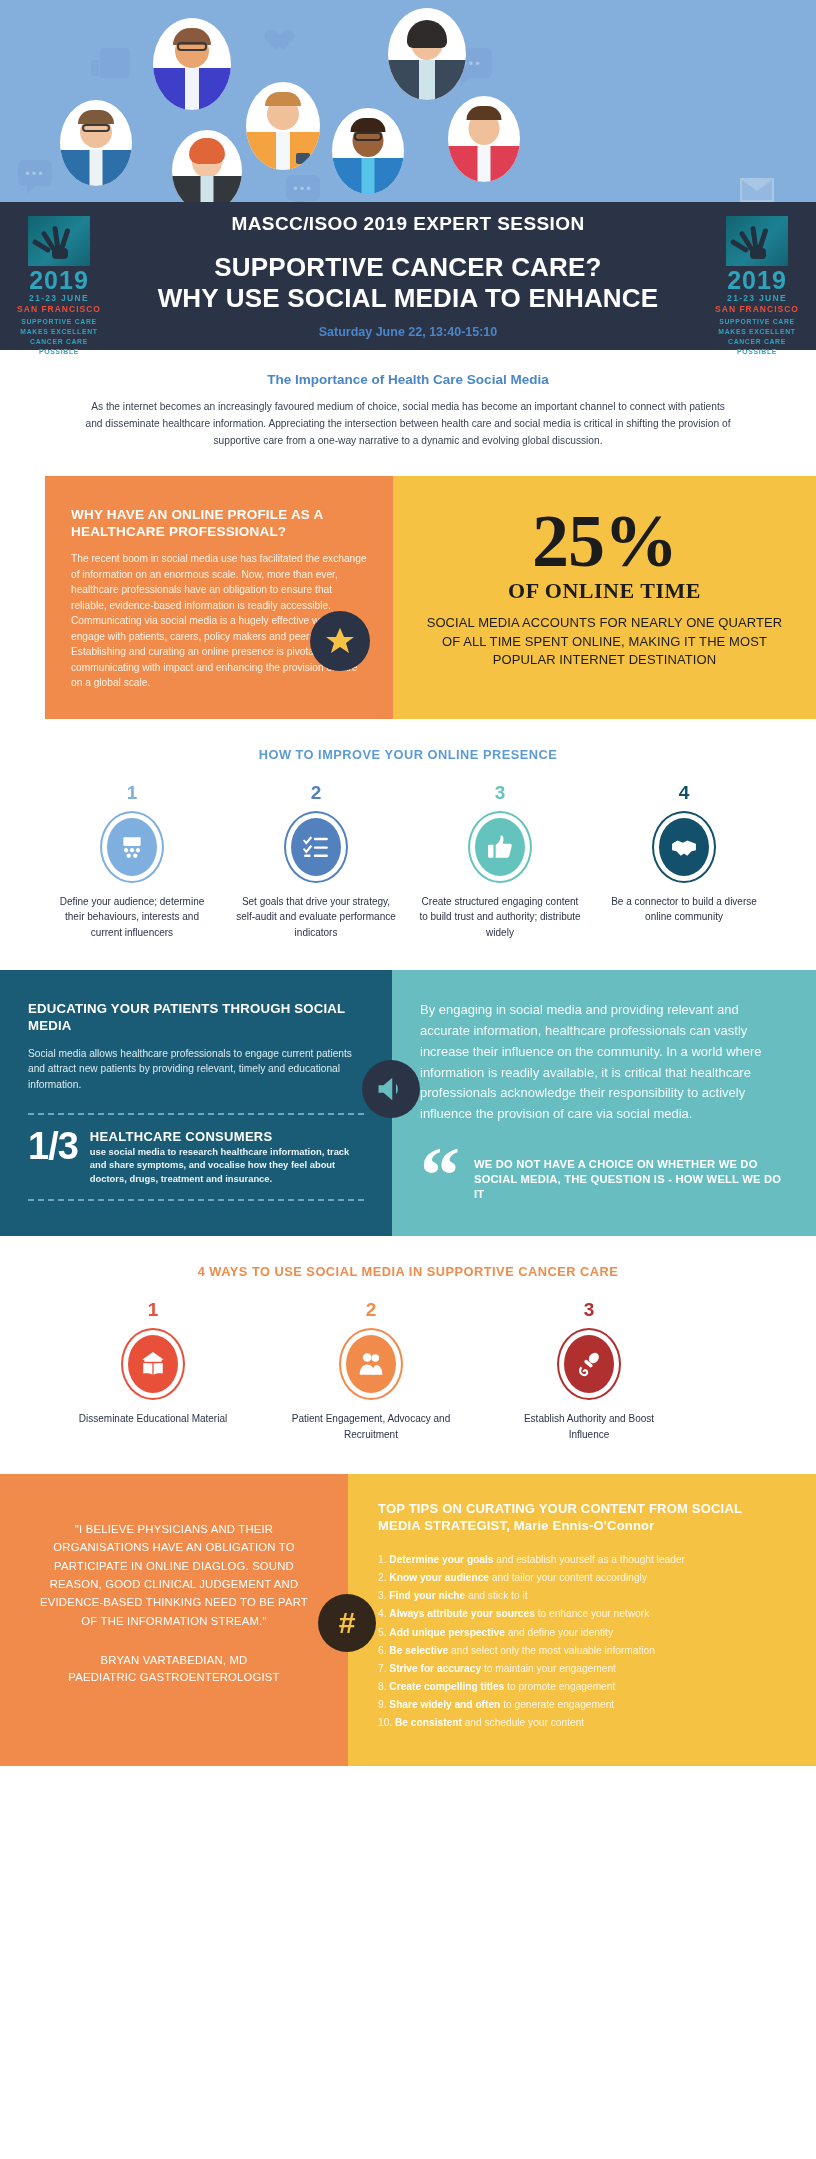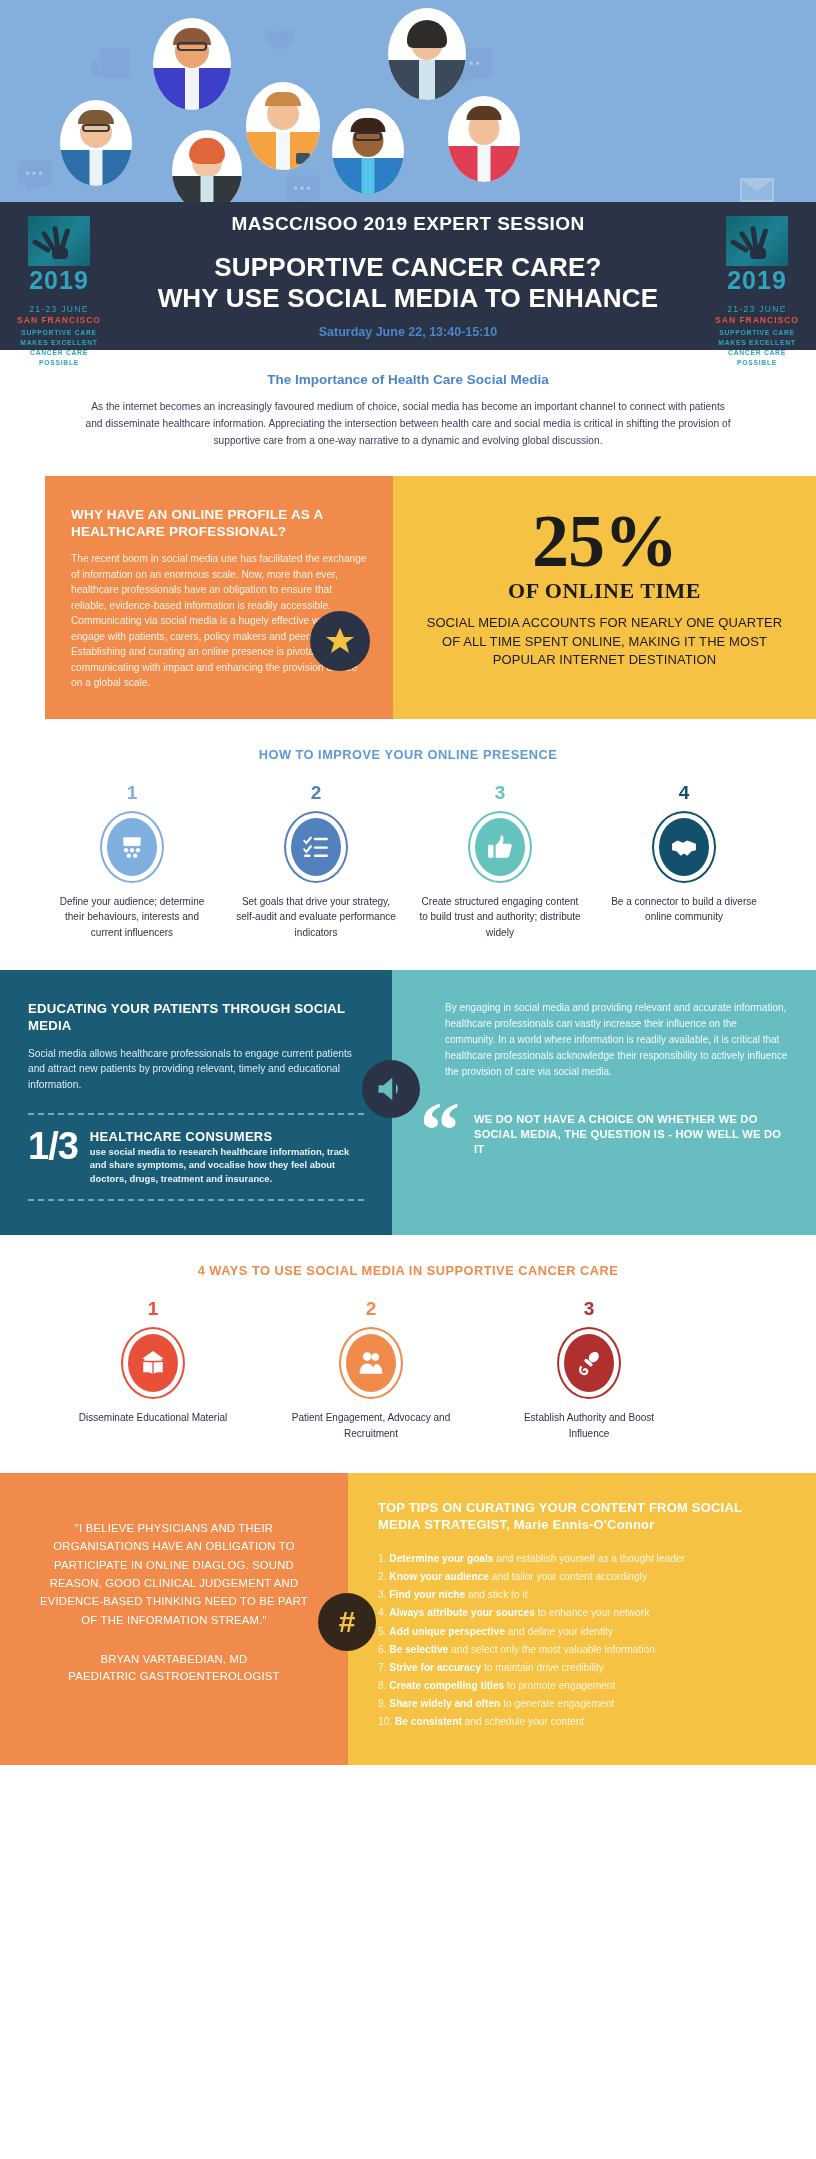--- a/index.html
+++ b/index.html
@@ -127,22 +127,22 @@
     transform-origin: center;
   }
   .mascc-year {
     font-size: 25px;
     font-weight: bold;
     letter-spacing: 1px;
     color: #2EA5BC;
     font-family: "Liberation Sans", sans-serif;
   }
   .mascc-date {
-    font-size: 8.5px; letter-spacing: 1.3px; font-weight: normal;
-    color: #2EA5BC; margin-top: 12px;
+    font-size: 8.5px; letter-spacing: 1.3px; font-weight: bold;
+    color: #2EA5BC; margin-top: 1px;
   }
   .mascc-city {
     font-size: 8.5px; letter-spacing: 1px; font-weight: bold;
     color: #E8503A; margin-top: 2px;
   }
   .mascc-tag {
     font-size: 6.8px; letter-spacing: 0.7px; font-weight: bold;
     color: #2EA5BC; margin-top: 4px; line-height: 1.45;
   }
   .title-inner { text-align: center; width: 560px; }
@@ -319,21 +319,21 @@
   .stat-text-b {
     font-size: 9.4px; font-weight: bold; line-height: 1.42; color: #EAF3F6;
   }
   .pane-teal-light {
     flex: 1;
     background: #67BDC0;
     padding: 30px 28px 34px;
     color: #ffffff;
   }
   .pane-teal-light p {
-    font-size: 10px; line-height: 1.6; color: #F2FBFB; margin-left: 25px;
+    font-size: 13px; line-height: 1.6; color: #F2FBFB;
   }
   .quote-row { display: flex; gap: 14px; margin-top: 26px; align-items: flex-start; }
   .qmark {
     font-family: "Liberation Serif", serif;
     font-size: 80px; line-height: 0.62; color: #ffffff;
     font-weight: bold;
   }
   .quote-txt {
     font-size: 11.2px; font-weight: bold; line-height: 1.34;
     letter-spacing: 0.2px; padding-top: 6px;
@@ -683,21 +683,21 @@
       </div>
     </div>
     <div class="pane-b-yellow">
       <h3>TOP TIPS ON CURATING YOUR CONTENT FROM SOCIAL MEDIA STRATEGIST, Marie Ennis-O'Connor</h3>
       <div class="tip"><span>1.</span> <b>Determine your goals</b><span> and establish yourself as a thought leader</span></div>
       <div class="tip"><span>2.</span> <b>Know your audience</b><span> and tailor your content accordingly</span></div>
       <div class="tip"><span>3.</span> <b>Find your niche</b><span> and stick to it</span></div>
       <div class="tip"><span>4.</span> <b>Always attribute your sources</b><span> to enhance your network</span></div>
       <div class="tip"><span>5.</span> <b>Add unique perspective</b><span> and define your identity</span></div>
       <div class="tip"><span>6.</span> <b>Be selective</b><span> and select only the most valuable information</span></div>
-      <div class="tip"><span>7.</span> <b>Strive for accuracy</b><span> to maintain drive credibility</span></div>
+      <div class="tip"><span>7.</span> <b>Strive for accuracy</b><span> to maintain your engagement</span></div>
       <div class="tip"><span>8.</span> <b>Create compelling titles</b><span> to promote engagement</span></div>
       <div class="tip"><span>9.</span> <b>Share widely and often</b><span> to generate engagement</span></div>
       <div class="tip"><span>10.</span> <b>Be consistent</b><span> and schedule your content</span></div>
     </div>
     <div class="hash-badge">#</div>
   </div>
 
 </div>
 
 </body></html>

